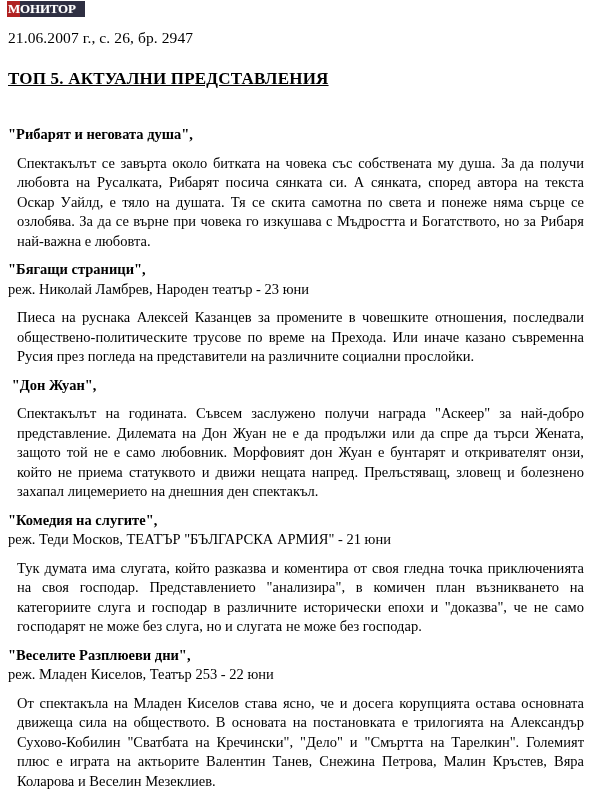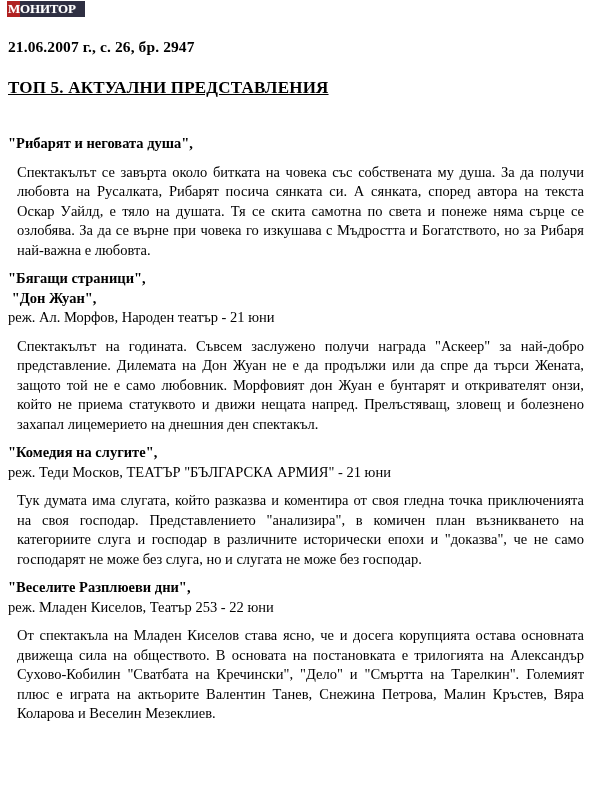--- a/index.html
+++ b/index.html
@@ -52,23 +52,23 @@
     font-weight: bold;
     font-size: 13px;
     letter-spacing: -0.2px;
     white-space: nowrap;
     text-shadow: 0 0 1px rgba(255,255,255,0.35);
   }
 
   
   .issue-line {
     font-size: 15.5px;
-    font-weight: bold;
+    font-weight: normal;
     line-height: 19px;
-    margin: 20px 0 0 2px;
+    margin: 11px 0 0 2px;
     letter-spacing: 0.1px;
   }
 
   
   .headline {
     font-size: 17px;
     font-weight: bold;
     line-height: 20px;
     margin: 22px 0 12px 2px;
     text-decoration: underline;
@@ -117,25 +117,26 @@
 
   <div class="article">
 
     <div class="entry">
       <div class="entry-title">"Рибарят и неговата душа",</div>
       <p class="entry-body">Спектакълът се завърта около битката на човека със собствената му душа. За да получи любовта на Русалката, Рибарят посича сянката си. А сянката, според автора на текста Оскар Уайлд, е тяло на душата. Тя се скита самотна по света и понеже няма сърце се озлобява. За да се върне при човека го изкушава с Мъдростта и Богатството, но за Рибаря най-важна е любовта.</p>
     </div>
 
     <div class="entry">
       <div class="entry-title">"Бягащи страници",</div>
+      <div class="entry-credit">реж. Николай Ламбрев, Народен театър - 23 юни</div>
+      <p class="entry-body">Пиеса на руснака Алексей Казанцев за промените в човешките отношения, последвали обществено-политическите трусове по време на Прехода. Или иначе казано съвременна Русия през погледа на представители на различните социални прослойки.</p>
     </div>
 
     <div class="entry">
       <div class="entry-title"> "Дон Жуан",</div>
-      <div class="entry-credit">реж. Ал. Морфов, Народен театър - 21 юни</div>
       <p class="entry-body">Спектакълът на годината. Съвсем заслужено получи награда "Аскеер" за най-добро представление. Дилемата на Дон Жуан не е да продължи или да спре да търси Жената, защото той не е само любовник. Морфовият дон Жуан е бунтарят и откривателят  онзи, който не приема статуквото и движи нещата напред. Прелъстяващ, зловещ и болезнено захапал лицемерието на днешния ден спектакъл.</p>
     </div>
 
     <div class="entry">
       <div class="entry-title">"Комедия на слугите",</div>
       <div class="entry-credit">реж. Теди Москов, ТЕАТЪР "БЪЛГАРСКА АРМИЯ" - 21 юни</div>
       <p class="entry-body">Тук думата има слугата, който разказва и коментира от своя гледна точка приключенията на своя господар. Представлението "анализира", в комичен план възникването на категориите слуга и господар в различните исторически епохи и "доказва", че не само господарят не може без слуга, но и слугата не може без господар.</p>
     </div>
 
     <div class="entry">

